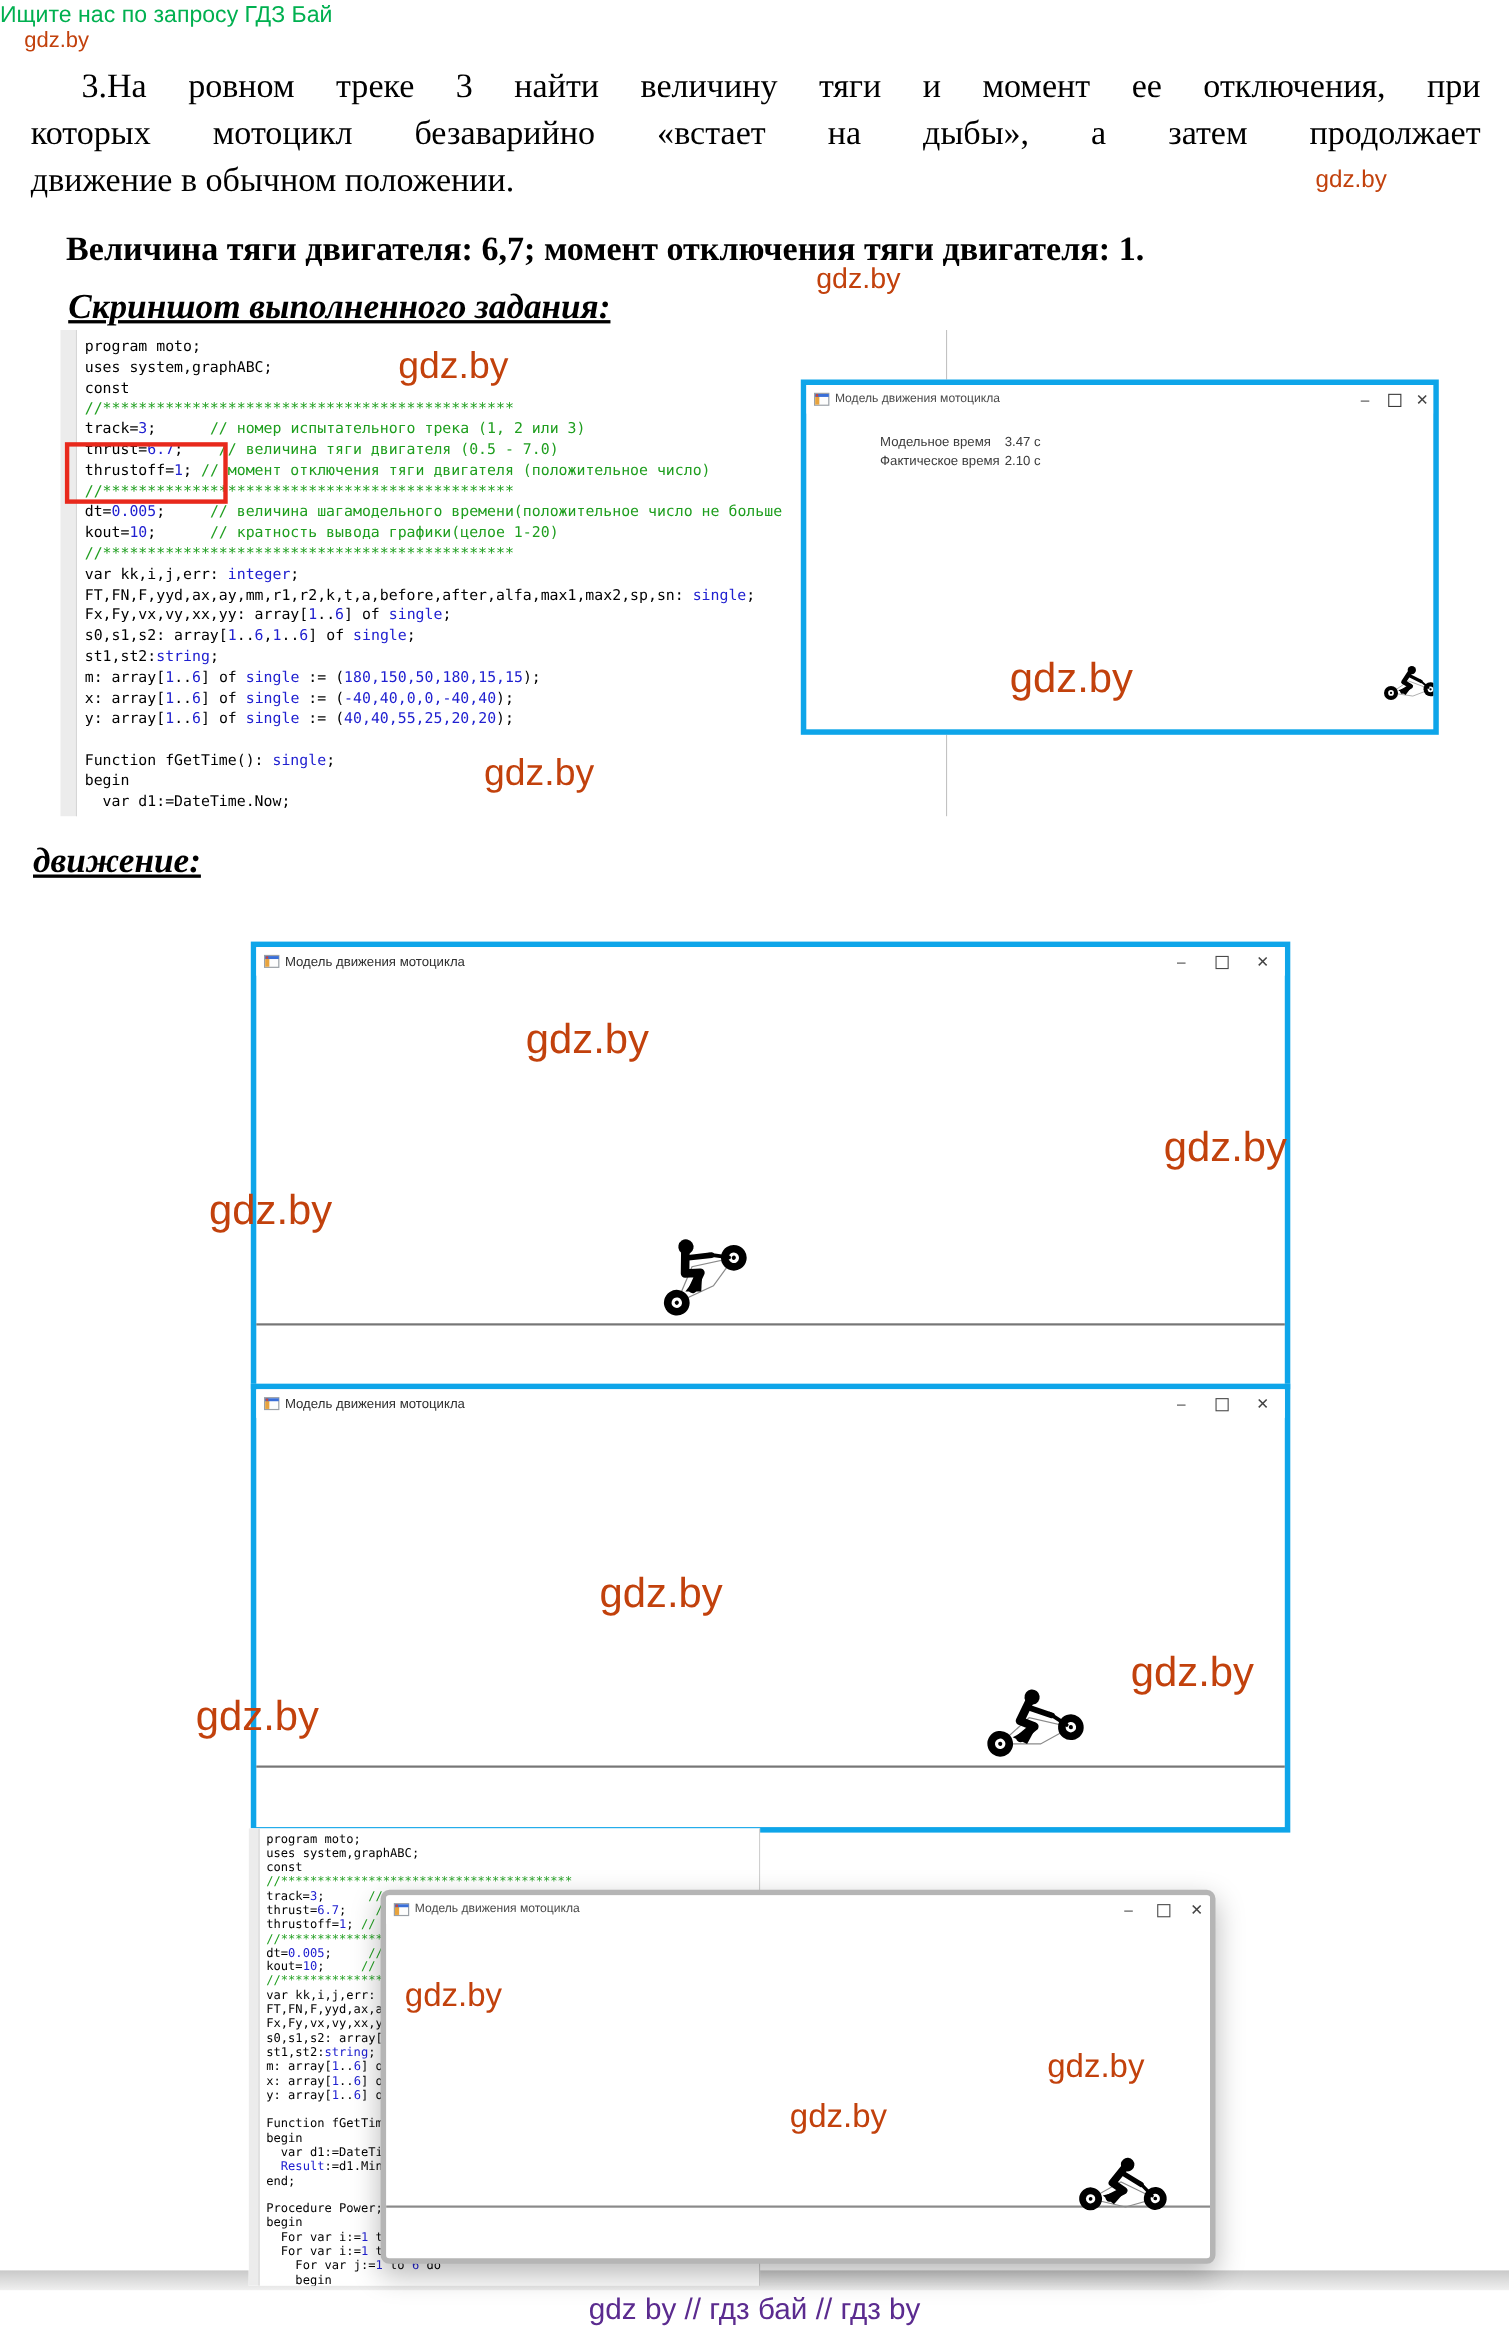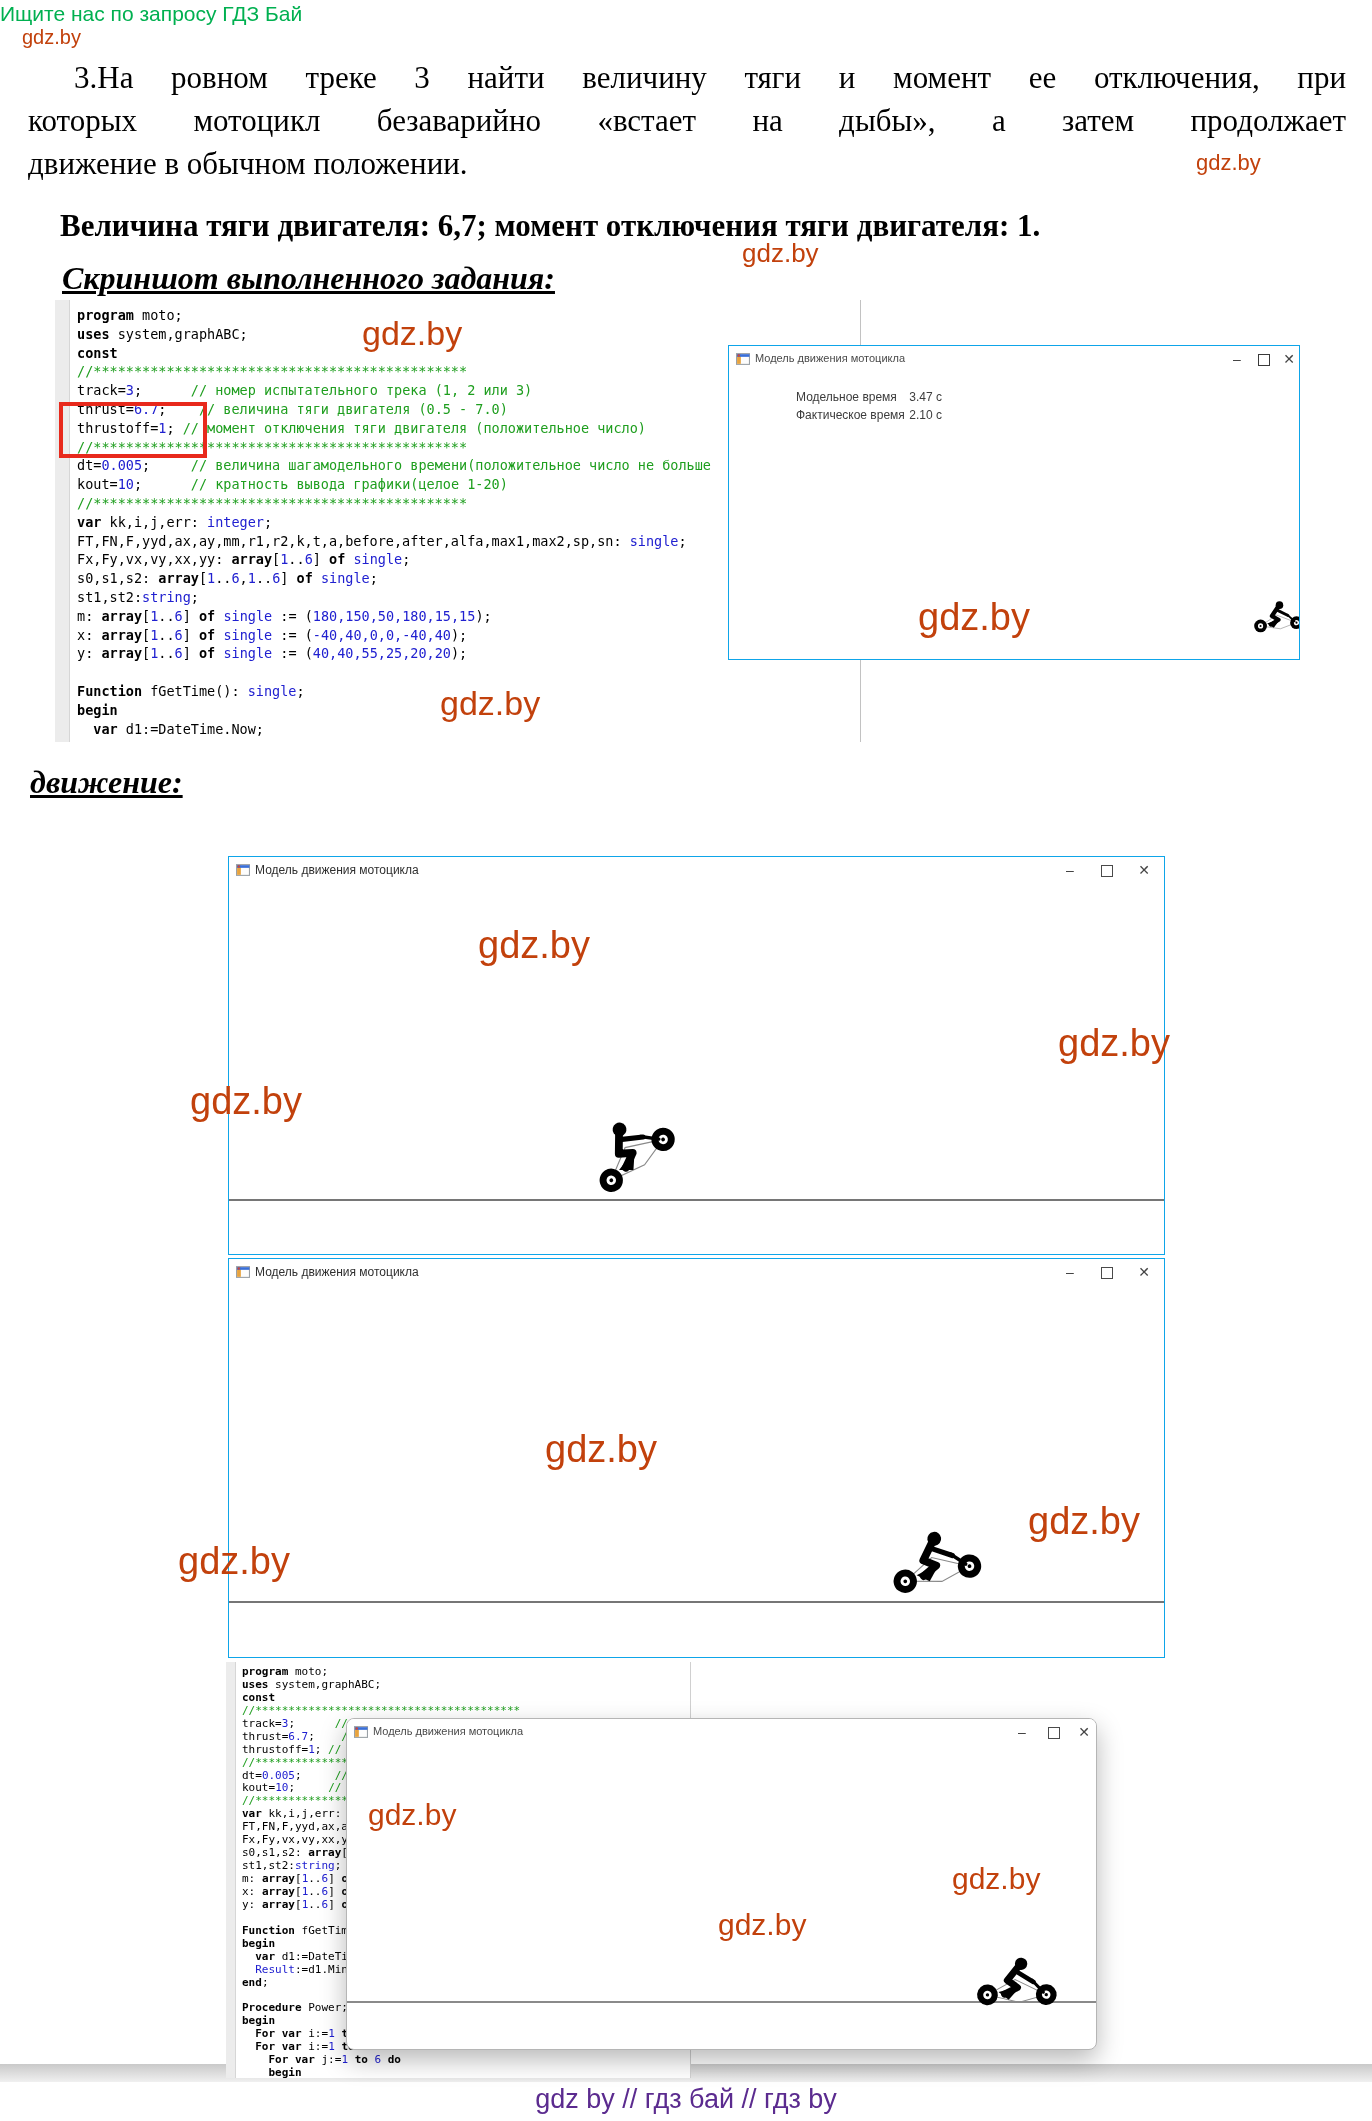--- a/index.html
+++ b/index.html
@@ -20,27 +20,27 @@
   .h2l1{text-align:justify;text-align-last:justify;text-indent:46px;}
   
   .wm{color:#c2410c;z-index:30;white-space:nowrap;}
   
   .codebox{background:#fff;z-index:1;}
   .gutter{position:absolute;left:0;top:0;bottom:0;background:#ececec;border-right:1px solid #d6d6d6;}
   .codetext{position:absolute;white-space:pre;color:#000;}
   .code-main .codetext{left:22px;top:6px;font:13.5px/18.8px "DejaVu Sans Mono",monospace;}
   .code-small .codetext{left:16px;top:4px;font:11px/12.93px "DejaVu Sans Mono",monospace;}
   .cl{white-space:pre;}
-  .t-k{font-weight:bold;color:#000;}
+  .t-k{font-weight:normal;color:#000;}
   .t-p{color:#000;}
   .t-n{color:#2020d0;}
   .t-c{color:#1e9e1e;}
   .redbox{left:59px;top:402px;width:140px;height:48px;border:4px solid #e8291c;z-index:3;}
   
-  .win{background:#fff;border:1px solid #0ea5e9;}
+  .win{background:#fff;border:5px solid #0ea5e9;}
   .titlebar{position:absolute;left:0;top:0;right:0;height:26px;background:#fff;}
   .title-text{position:absolute;left:26px;top:6px;font-size:12px;color:#2f2f2f;white-space:nowrap;}
   .appicon{position:absolute;left:7px;top:6px;width:14px;height:14px;}
   .winbtn{position:absolute;top:5px;width:16px;height:16px;text-align:center;font-size:14px;
           line-height:16px;color:#444;cursor:default;}
   .maxglyph{position:absolute;top:8px;width:10px;height:10px;border:1.4px solid #4a4a4a;}
   .track{position:absolute;left:0;right:0;height:2px;background:#767676;}
   svg{overflow:visible;}
   
   .band{left:0;top:2064px;width:1372px;height:18px;z-index:2;

